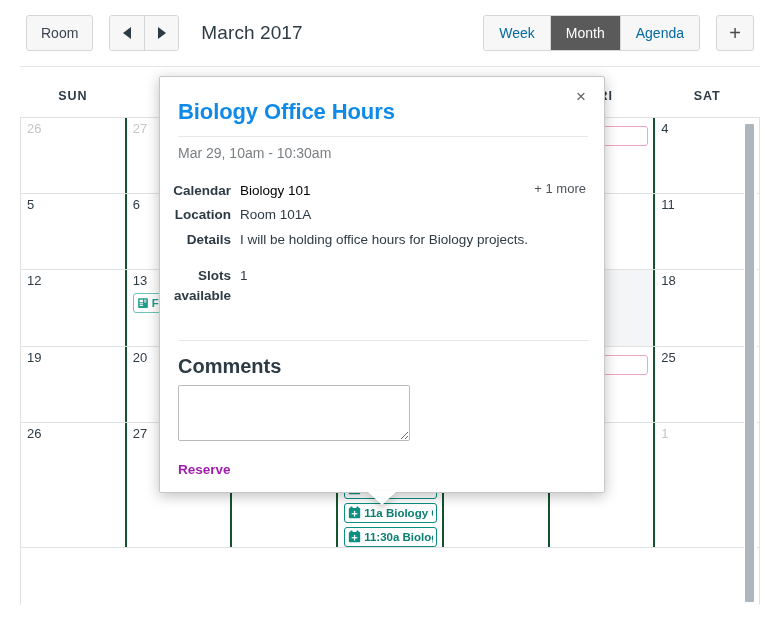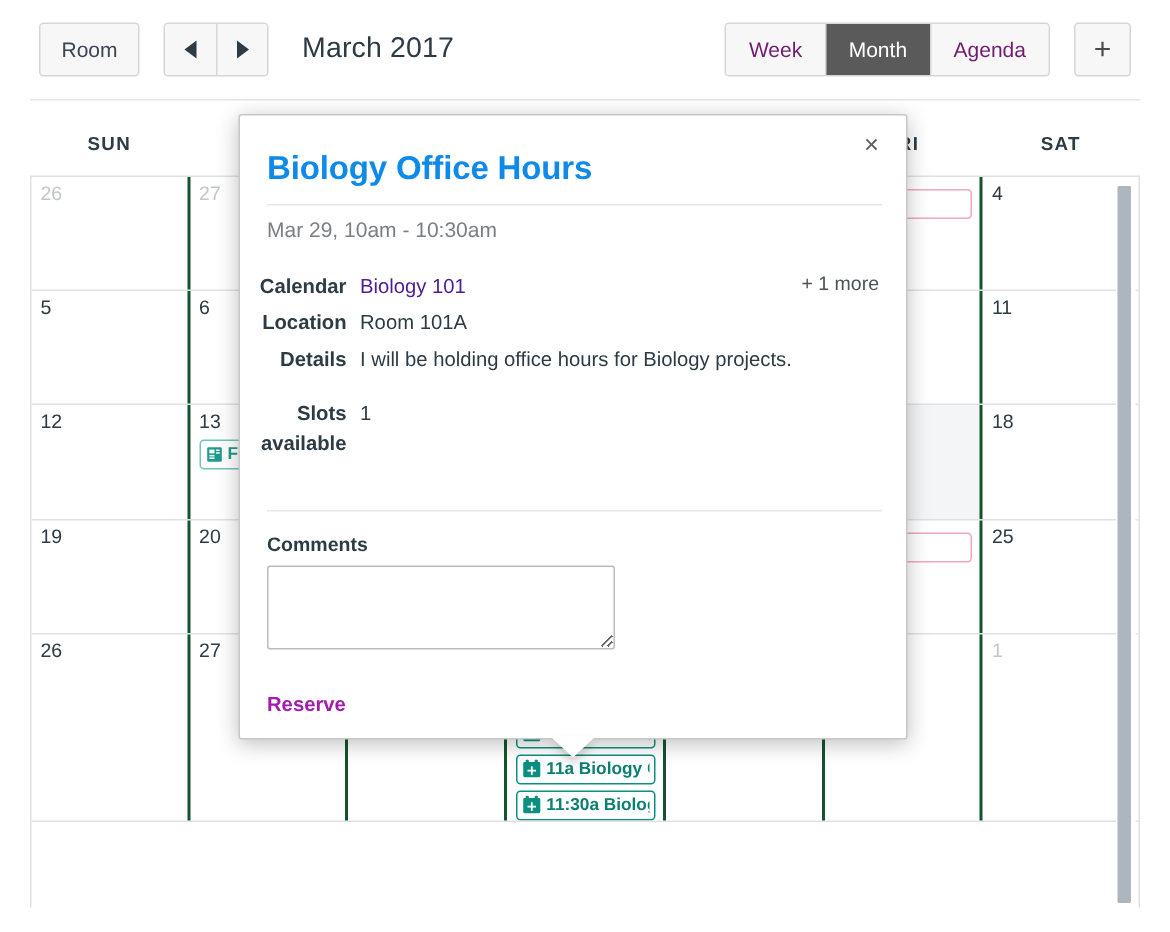--- a/index.html
+++ b/index.html
@@ -86,21 +86,21 @@
     border: 1px solid #d6d6d6;
     border-radius: 3px;
     overflow: hidden;
     background: #f7f7f7;
   }
   .seg {
     height: 34px;
     padding: 0 15px;
     display: flex; align-items: center; justify-content: center;
     font-size: 14px;
-    color: #701a75;
+    color: #0369a1;
     background: #f7f7f7;
     cursor: pointer;
     white-space: nowrap;
   }
   .seg + .seg { border-left: 1px solid #d6d6d6; }
   .seg.active { background: #5a5a5a; color: #ffffff; }
   .btn-add {
     margin-left: 16px;
     width: 38px; height: 36px;
     padding: 0;
@@ -272,42 +272,42 @@
     font-size: 13.5px;
     font-weight: bold;
     color: #2d3b45;
     line-height: 1.5;
   }
   .kv-val {
     font-size: 13.5px;
     color: #2d3b45;
     line-height: 1.5;
   }
-  .kv-val a { color: #4c1d95; text-decoration: none; cursor: pointer; }
+  .kv-val a { color: #000000; text-decoration: none; cursor: pointer; }
   .kv-more {
     text-align: right;
     padding-right: 18px !important;
     font-size: 13px;
     color: #4c5358;
     white-space: nowrap;
     width: 90px;
   }
   .kv-spacer { height: 12px; }
   .popup-hr2 {
     position: absolute;
     left: 18px; top: 263px;
     width: 410px; height: 1px;
     background: #e7e7e7;
   }
   .comments-block {
     position: absolute;
     left: 18px; top: 278px;
   }
   .comments-label {
-    font-size: 13px;
+    font-size: 20px;
     font-weight: bold;
     color: #2d3b45;
     margin-bottom: 7px;
   }
   .comments-box {
     width: 232px; height: 56px;
     border: 1px solid #b8bcbf;
     border-radius: 2px;
     background: #ffffff;
     resize: both;

